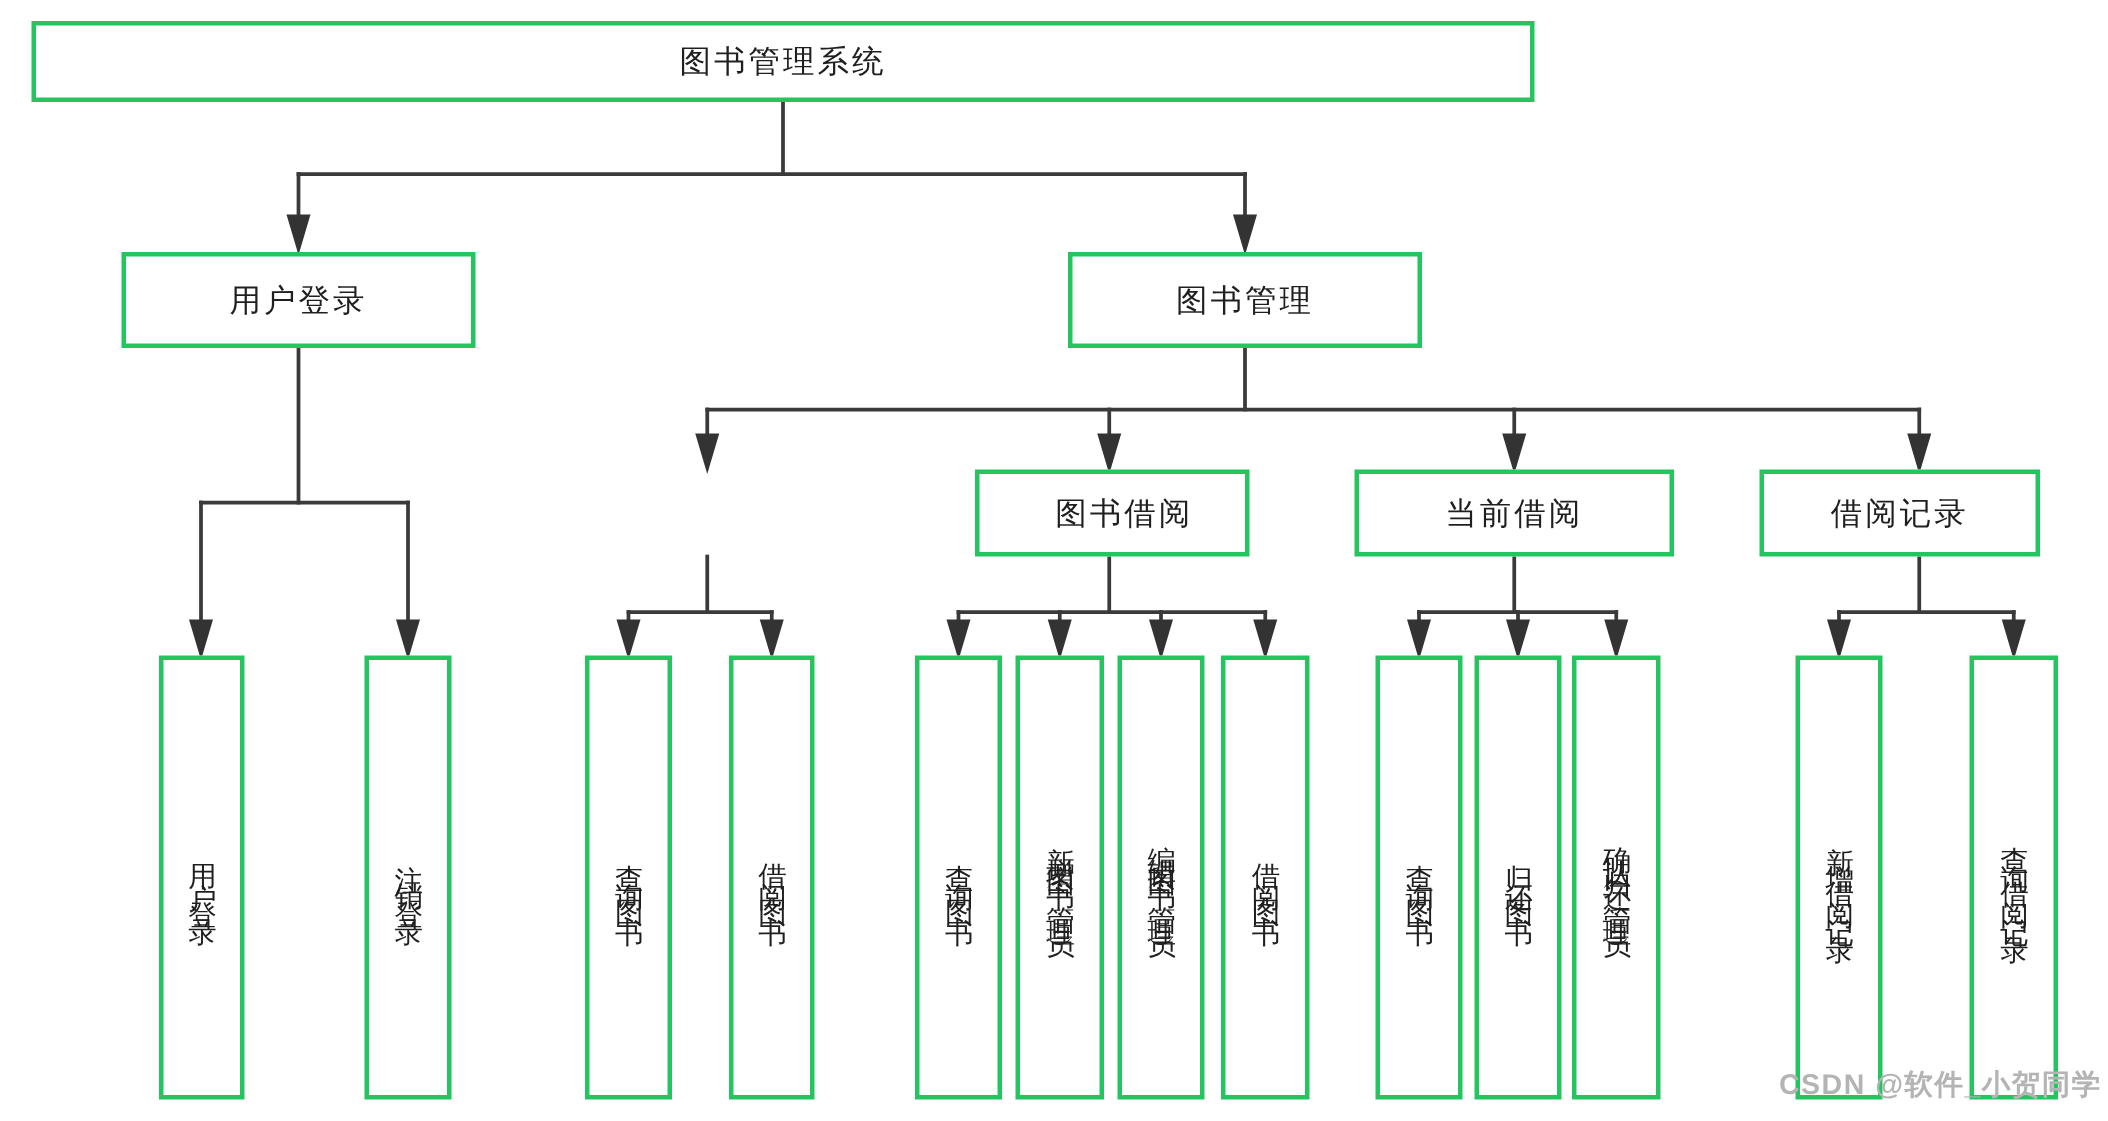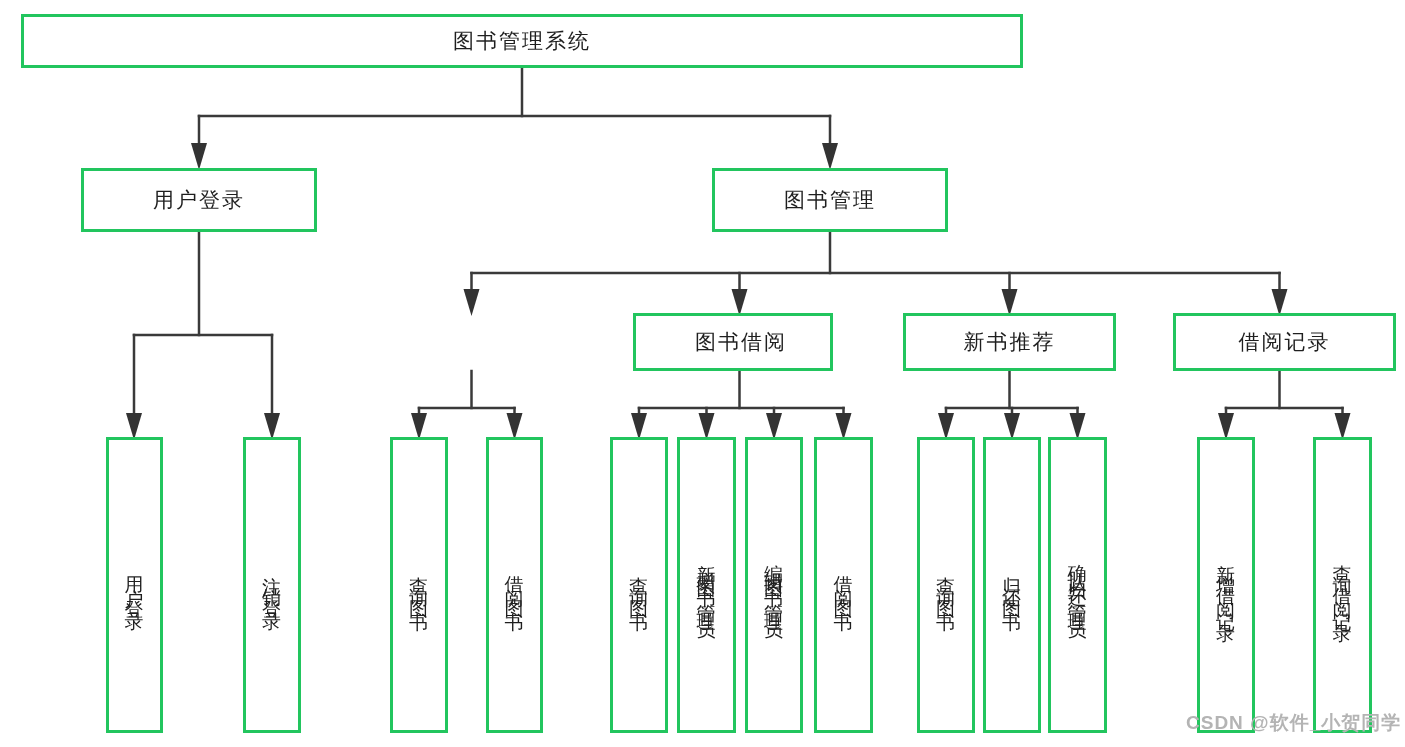--- a/index.html
+++ b/index.html
@@ -133,27 +133,27 @@
     <span class="hlabel">图书管理系统</span>
   </div>
 
   <div class="box" style="left:81px; top:168px; width:236px; height:64px;">
     <span class="hlabel">用户登录</span>
   </div>
   <div class="box" style="left:712px; top:168px; width:236px; height:64px;">
     <span class="hlabel">图书管理</span>
   </div>
 
-  <div class="box" style="left:633px; top:313px; width:200px; height:58px;padding-left:16px;">
+  <div class="box" style="left:650px; top:313px; width:183px; height:58px;padding-left:16px;">
     <span class="hlabel">图书借阅</span>
   </div>
   <div class="box" style="left:903px; top:313px; width:213px; height:58px;">
-    <span class="hlabel">新书推荐</span>
-  </div>
-  <div class="box" style="left:1173px; top:313px; width:223px; height:58px;">
+    <span class="hlabel">当前借阅</span>
+  </div>
+  <div class="box" style="left:1173px; top:313px; width:187px; height:58px;">
     <span class="hlabel">借阅记录</span>
   </div>
 
   <div class="box leaf" style="left:106px; top:437px; width:57px; height:296px;">
     <span class="vlabel">用户登录</span>
   </div>
   <div class="box leaf" style="left:243px; top:437px; width:58px; height:296px;">
     <span class="vlabel">注销登录</span>
   </div>
 

